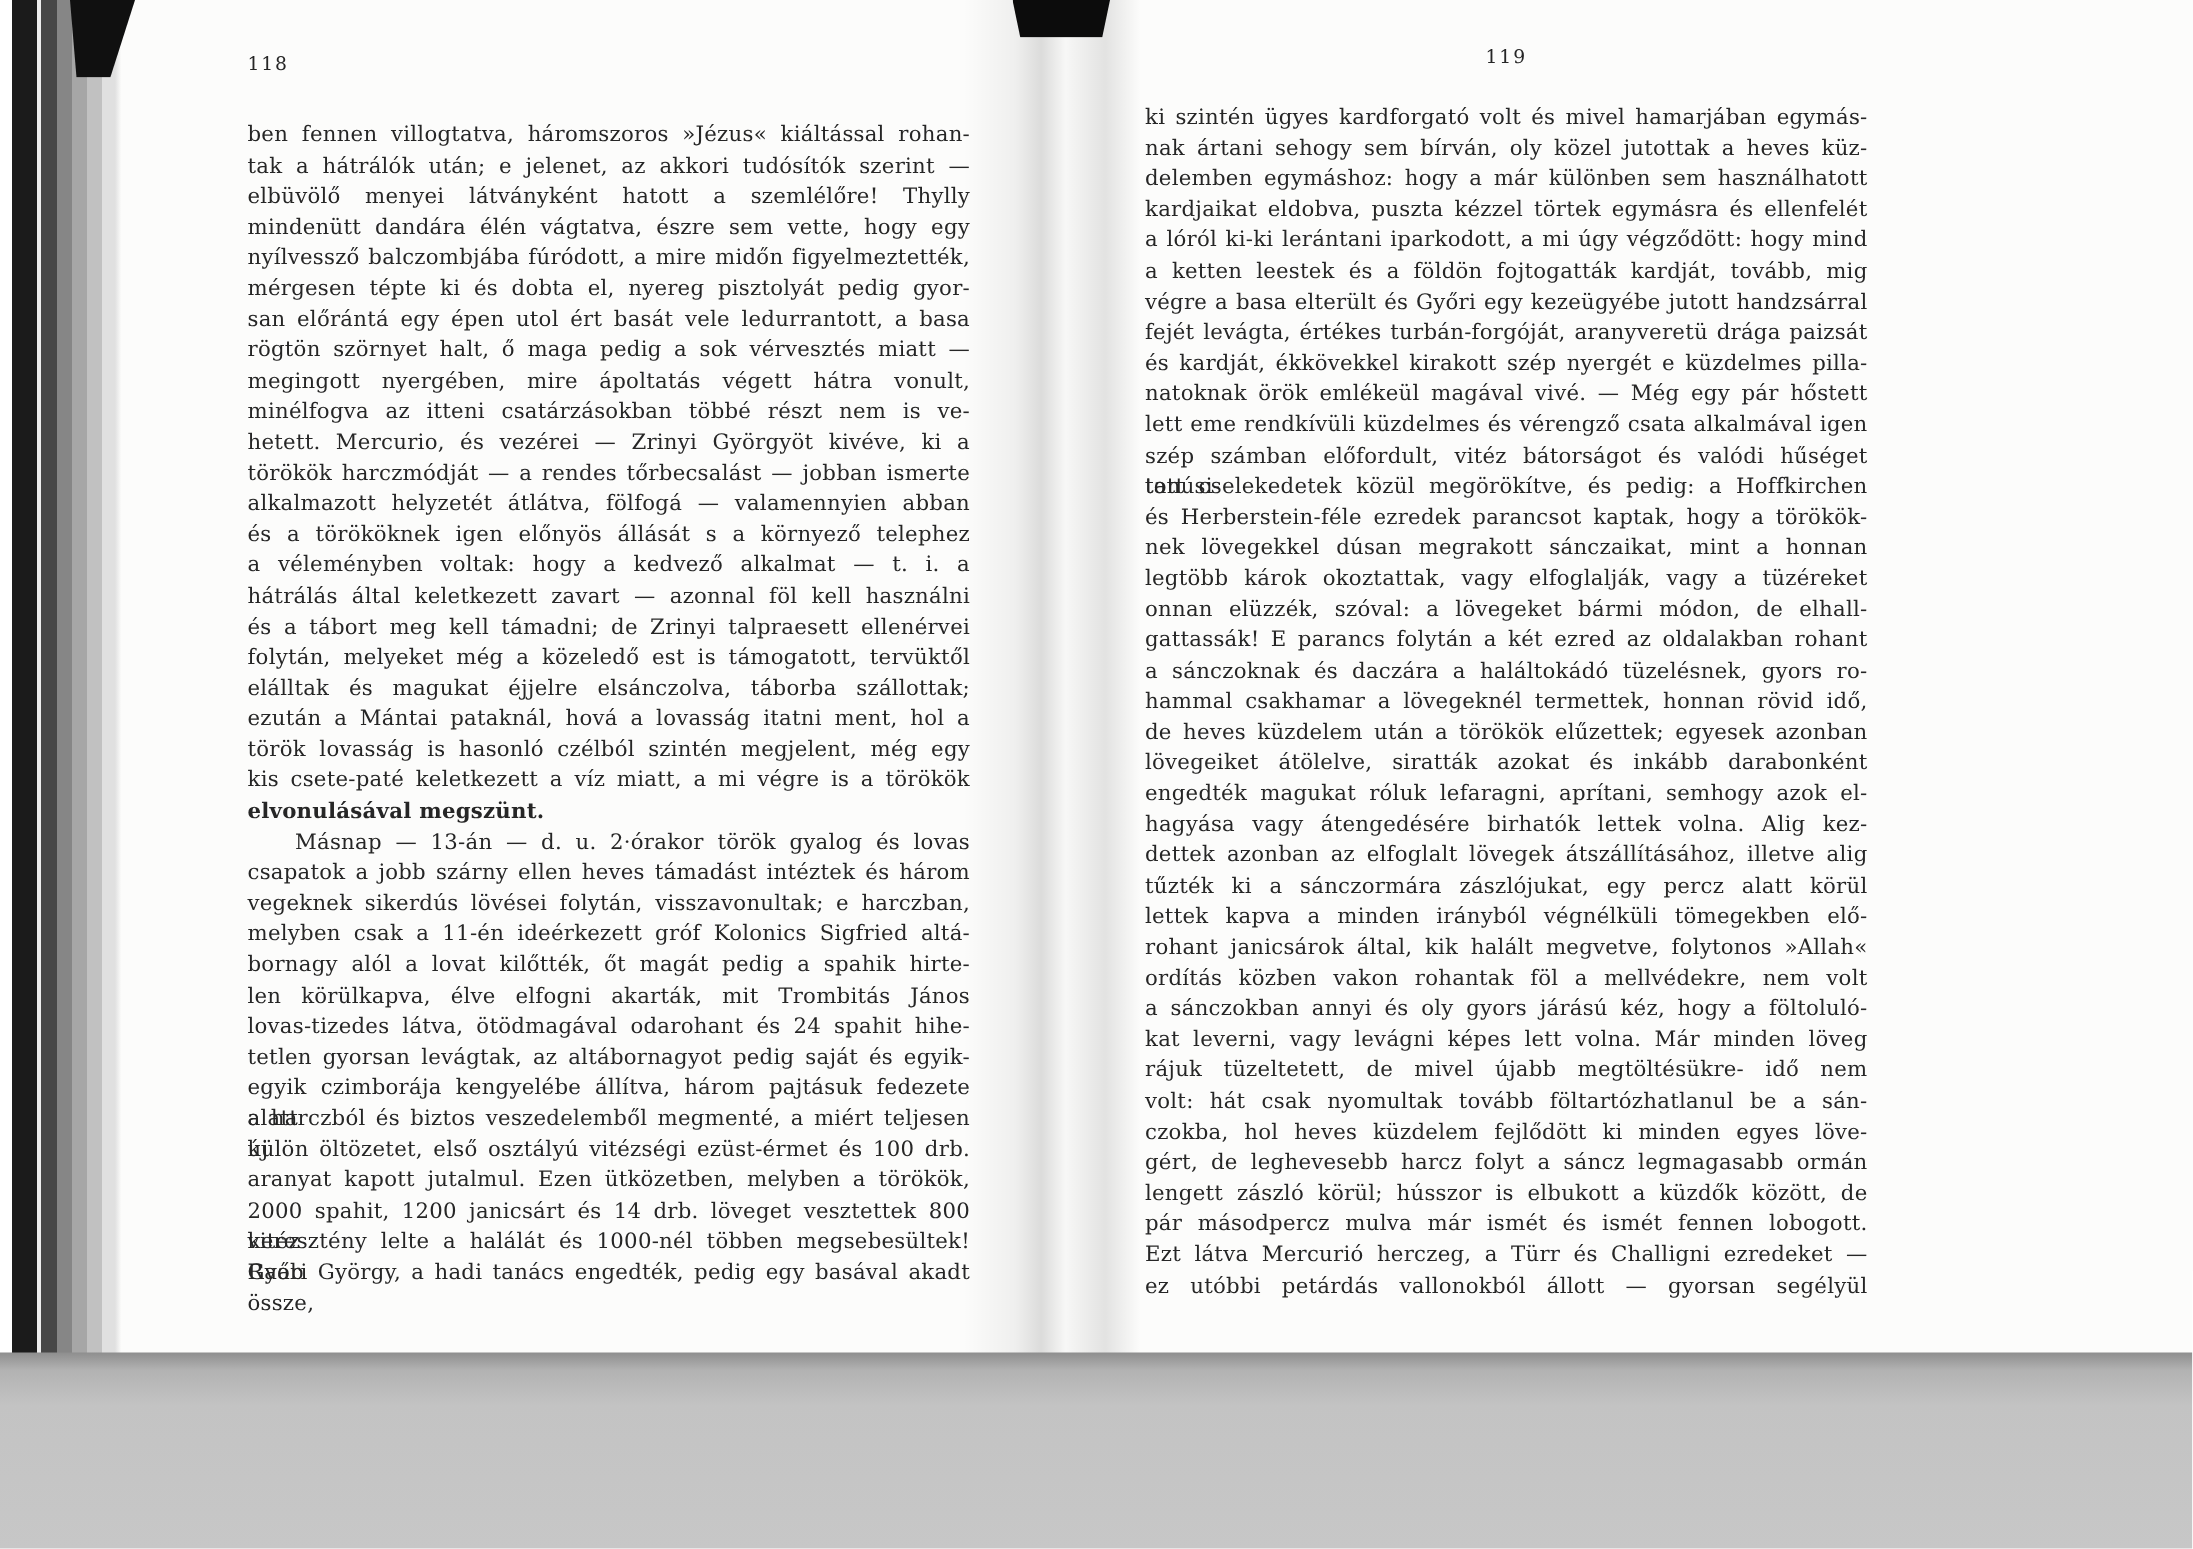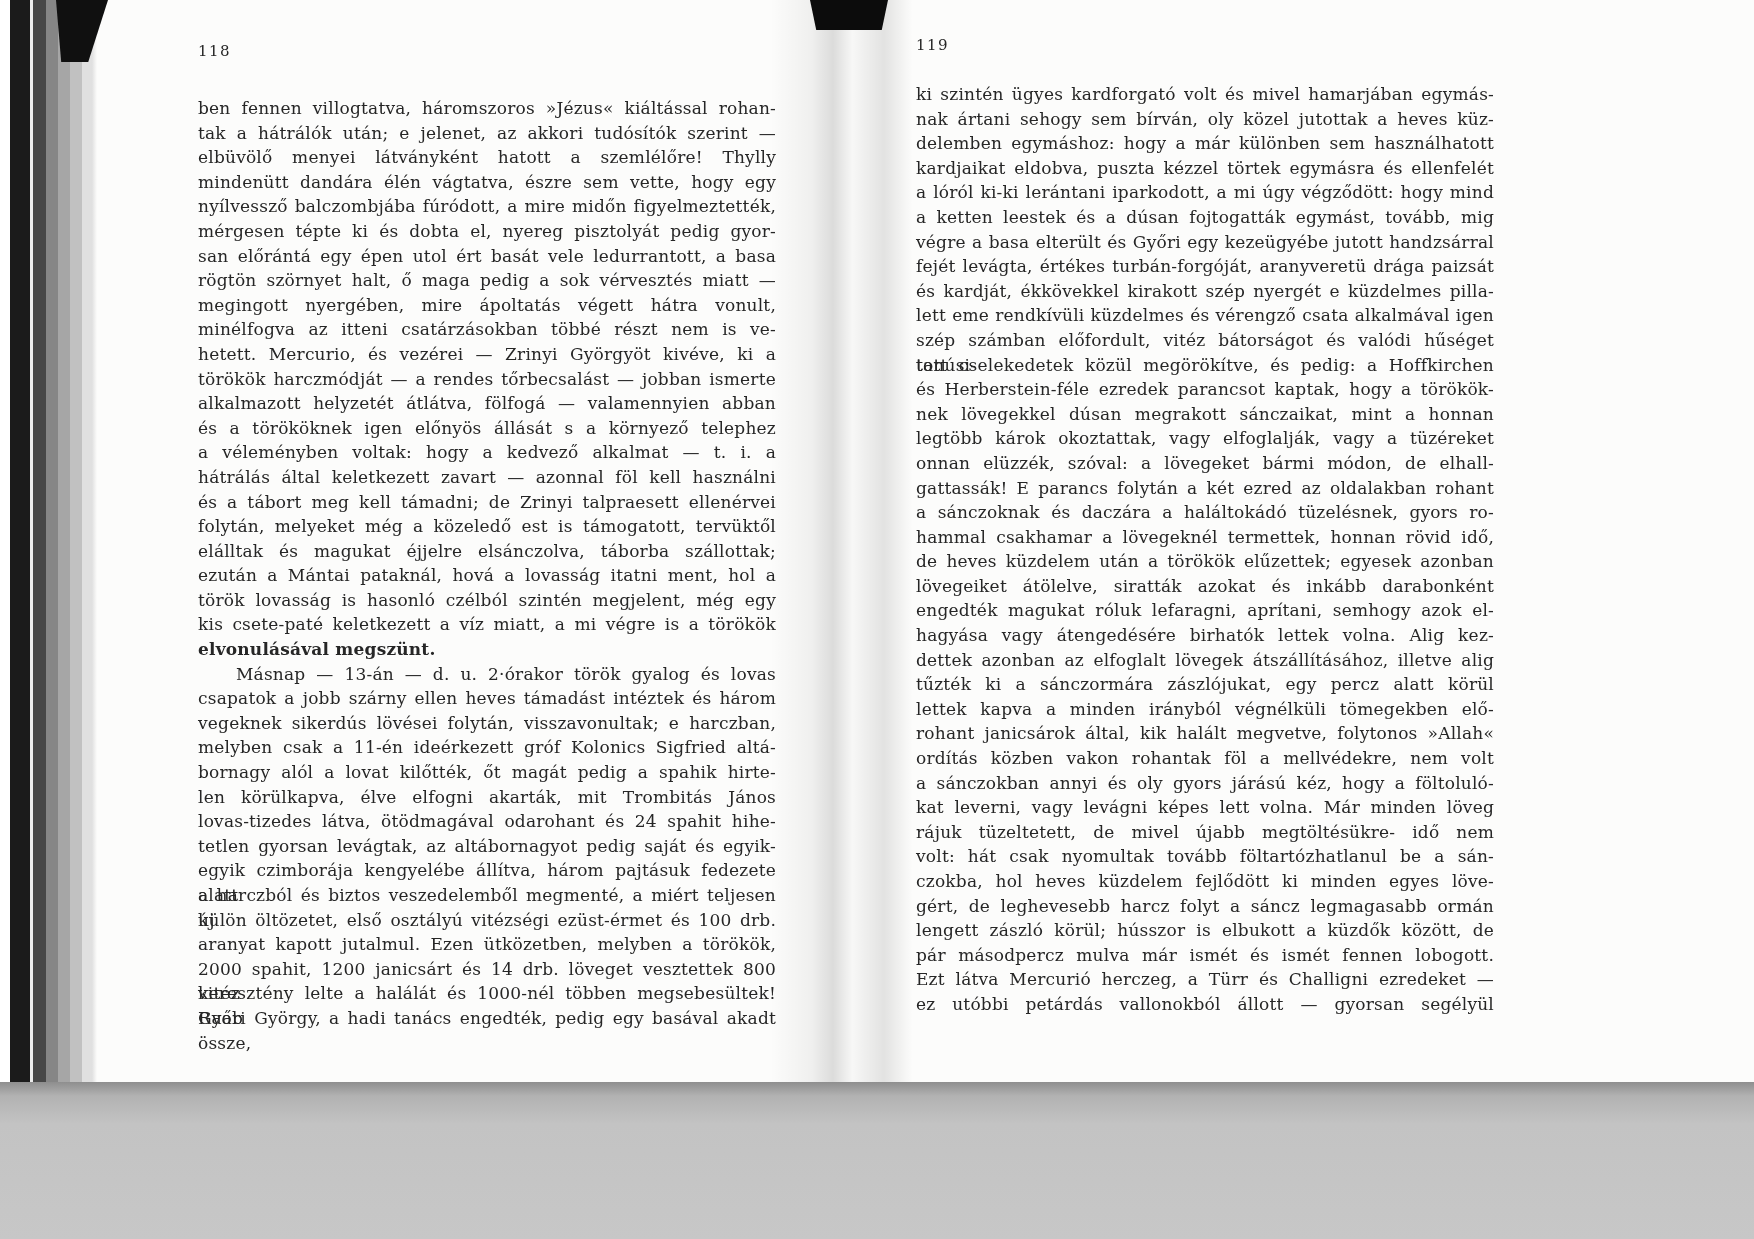--- a/index.html
+++ b/index.html
@@ -56,21 +56,21 @@
   
   .scanner-bed{
     position:absolute;left:0;top:1082px;width:1754px;height:157px;
     background:linear-gradient(to bottom,#8e8e8e 0px,#b2b2b2 14px,var(--bed) 42px,#c7c7c7 100%);
   }
   .pagenum{
     position:absolute;
     font-size:15px;letter-spacing:1.5px;
   }
   .pagenum.left-num{left:198px;top:42px;}
-  .pagenum.right-num{left:916px;top:36px;width:578px;text-align:left;}
+  .pagenum.right-num{left:916px;top:36px;width:578px;text-align:center;}
   .text-col{
     position:absolute;
     width:578px;
     font-size:17px;
     letter-spacing:0.2px;
   }
   .text-col.left-col{left:198px;top:96px;}
   .text-col.right-col{left:916px;top:82px;}
   .para{margin:0;padding:0;}
   .line{
@@ -143,24 +143,25 @@
 
   <div>
     <div class="pagenum right-num">119</div>
     <div class="text-col right-col">
         <div class="para">
           <div class="line">ki szintén ügyes kardforgató volt és mivel hamarjában egymás-</div>
           <div class="line">nak ártani sehogy sem bírván, oly közel jutottak a heves küz-</div>
           <div class="line">delemben egymáshoz: hogy a már különben sem használhatott</div>
           <div class="line">kardjaikat eldobva, puszta kézzel törtek egymásra és ellenfelét</div>
           <div class="line">a lóról ki-ki lerántani iparkodott, a mi úgy végződött: hogy mind</div>
-          <div class="line">a ketten leestek és a dúsan fojtogatták egymást, tovább, mig</div>
+          <div class="line">a ketten leestek és a földön fojtogatták kardját, tovább, mig</div>
           <div class="line">végre a basa elterült és Győri egy kezeügyébe jutott handzsárral</div>
           <div class="line">fejét levágta, értékes turbán-forgóját, aranyveretü drága paizsát</div>
           <div class="line">és kardját, ékkövekkel kirakott szép nyergét e küzdelmes pilla-</div>
+          <div class="line">natoknak örök emlékeül magával vivé. — Még egy pár hőstett</div>
           <div class="line">lett eme rendkívüli küzdelmes és vérengző csata alkalmával igen</div>
           <div class="line">szép számban előfordult, vitéz bátorságot és valódi hűséget tanúsi-</div>
           <div class="line">tott cselekedetek közül megörökítve, és pedig: a Hoffkirchen</div>
           <div class="line">és Herberstein-féle ezredek parancsot kaptak, hogy a törökök-</div>
           <div class="line">nek lövegekkel dúsan megrakott sánczaikat, mint a honnan</div>
           <div class="line">legtöbb károk okoztattak, vagy elfoglalják, vagy a tüzéreket</div>
           <div class="line">onnan elüzzék, szóval: a lövegeket bármi módon, de elhall-</div>
           <div class="line">gattassák! E parancs folytán a két ezred az oldalakban rohant</div>
           <div class="line">a sánczoknak és daczára a haláltokádó tüzelésnek, gyors ro-</div>
           <div class="line">hammal csakhamar a lövegeknél termettek, honnan rövid idő,</div>

